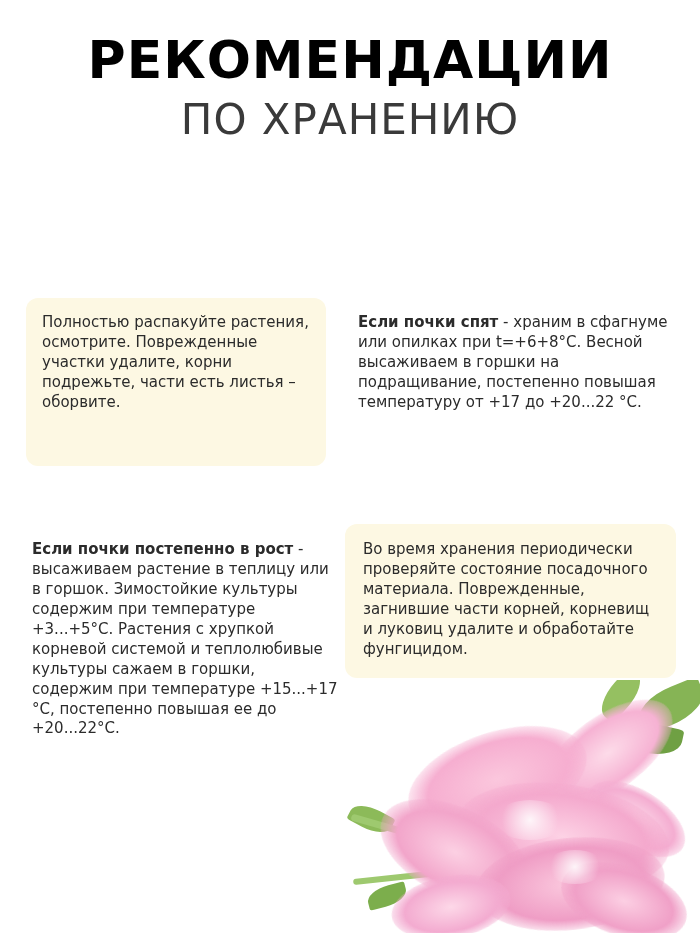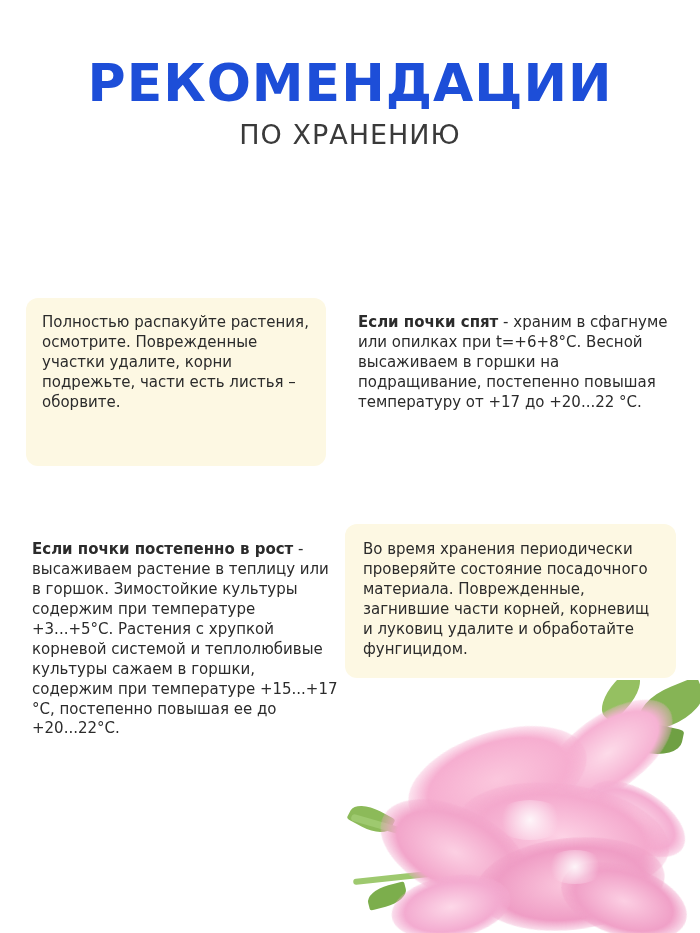--- a/index.html
+++ b/index.html
@@ -25,26 +25,25 @@
   
   .title-block {
     text-align: center;
     padding-top: 34px;
   }
   .title-main {
     font-size: 52px;
     line-height: 1.0;
     font-weight: bold;
     letter-spacing: 1px;
-    color: #1d4ed8;
+    color: #000000;
     font-family: "DejaVu Sans", sans-serif;
-    margin-top: 23px;
   }
   .title-sub {
-    font-size: 27px;
+    font-size: 42px;
     line-height: 1.1;
     margin-top: 11px;
     letter-spacing: 1px;
     color: #3a3a3a;
     font-weight: normal;
   }
 
   
   .question-banner {
     position: absolute;

